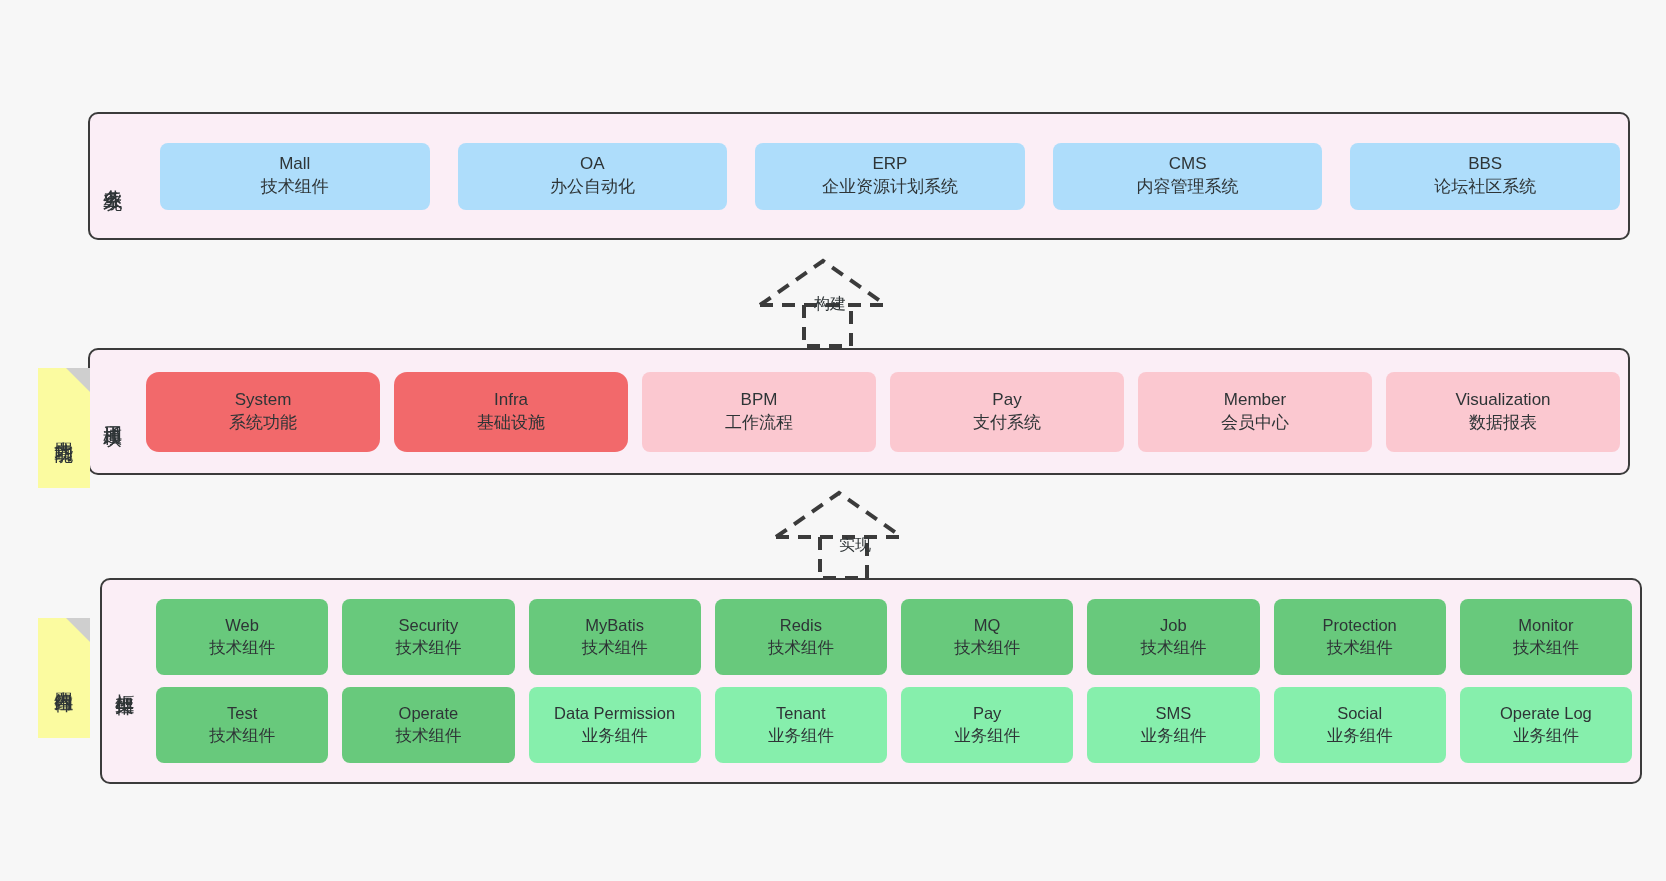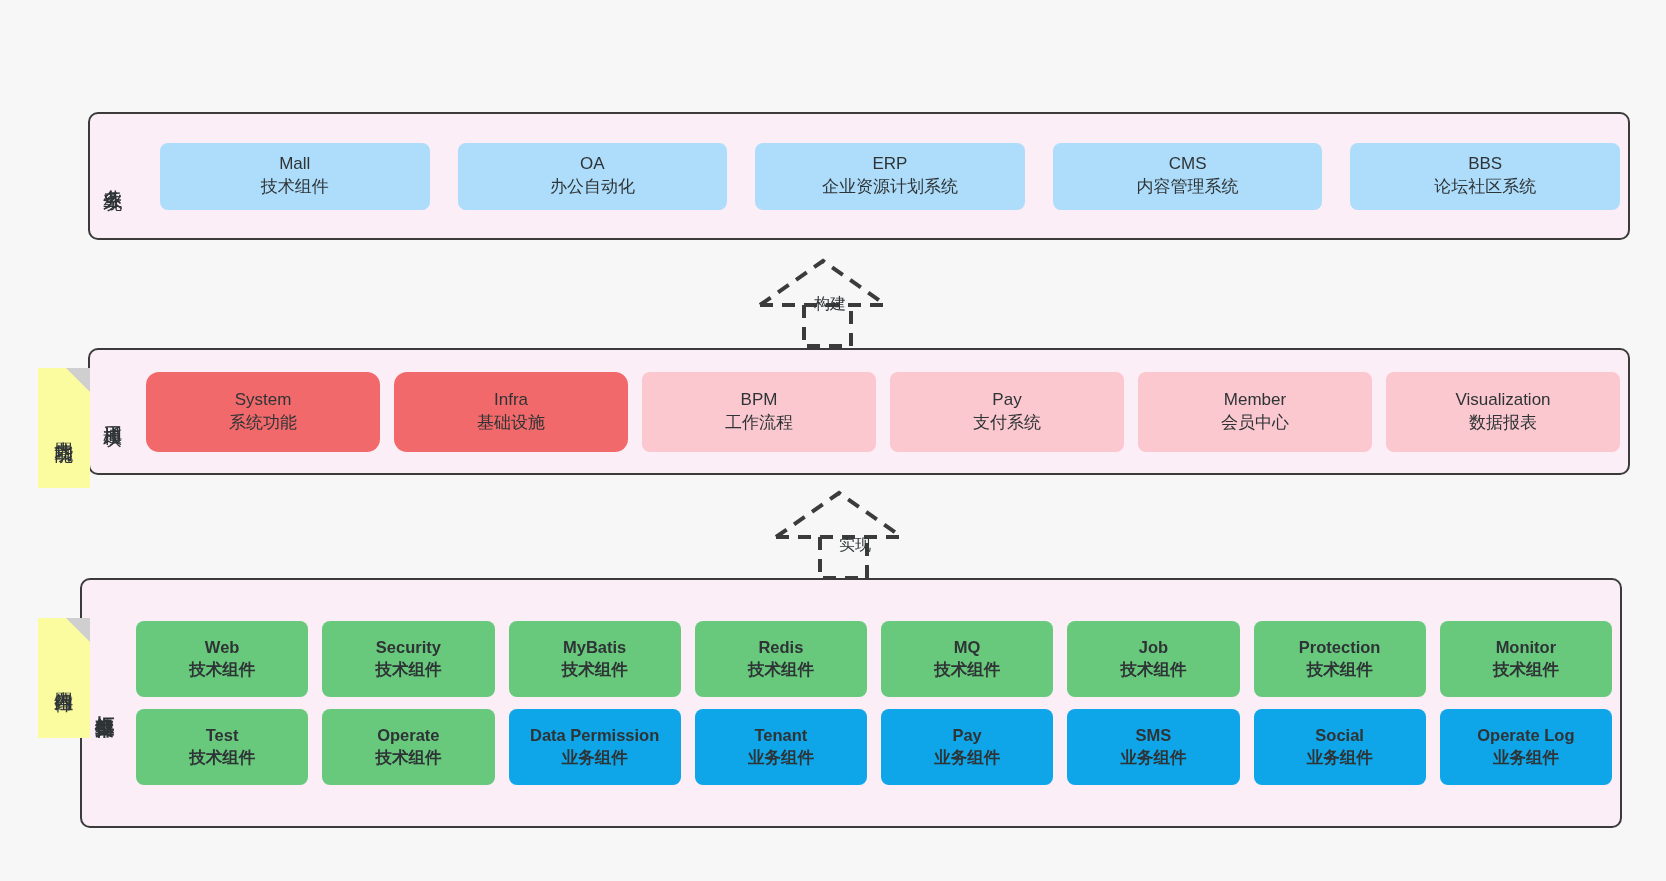--- a/index.html
+++ b/index.html
@@ -70,32 +70,32 @@
   }
   .cell .en{white-space:nowrap;}
   .cell .cn{white-space:nowrap;}
   .cell.wrap .en{white-space:normal;}
 
   
   .c-blue      {background:#aeddfb;}
   .c-red       {background:#f2696b;border-radius:13px;}
   .c-pinklight {background:#fbc8d0;}
   .c-green     {background:#68c97c;}
-  .c-greenlight{background:#0ea5e9;}
+  .c-greenlight{background:#86efac;}
 
   
   #layer-business{left:88px;top:112px;width:1542px;height:128px;}
   #layer-business .layer-body{padding-left:10px;}
   #layer-business .cell{height:67px;margin-left:14px;}
 
   #layer-modules{left:88px;top:348px;width:1542px;height:127px;}
   #layer-modules .layer-body{padding-left:10px;}
   #layer-modules .cell{height:80px;}
 
-  #layer-framework{left:80px;top:578px;width:1542px;height:250px;font-weight:bold;}
+  #layer-framework{left:100px;top:578px;width:1542px;height:206px;}
   #layer-framework .layer-body{padding-left:8px;gap:12px;}
   #layer-framework .cell{height:76px;font-size:16.5px;}
 
   
   .sticky{
     position:absolute;
     box-sizing:border-box;
     background:#fbfba0;
     display:flex;
     align-items:center;

